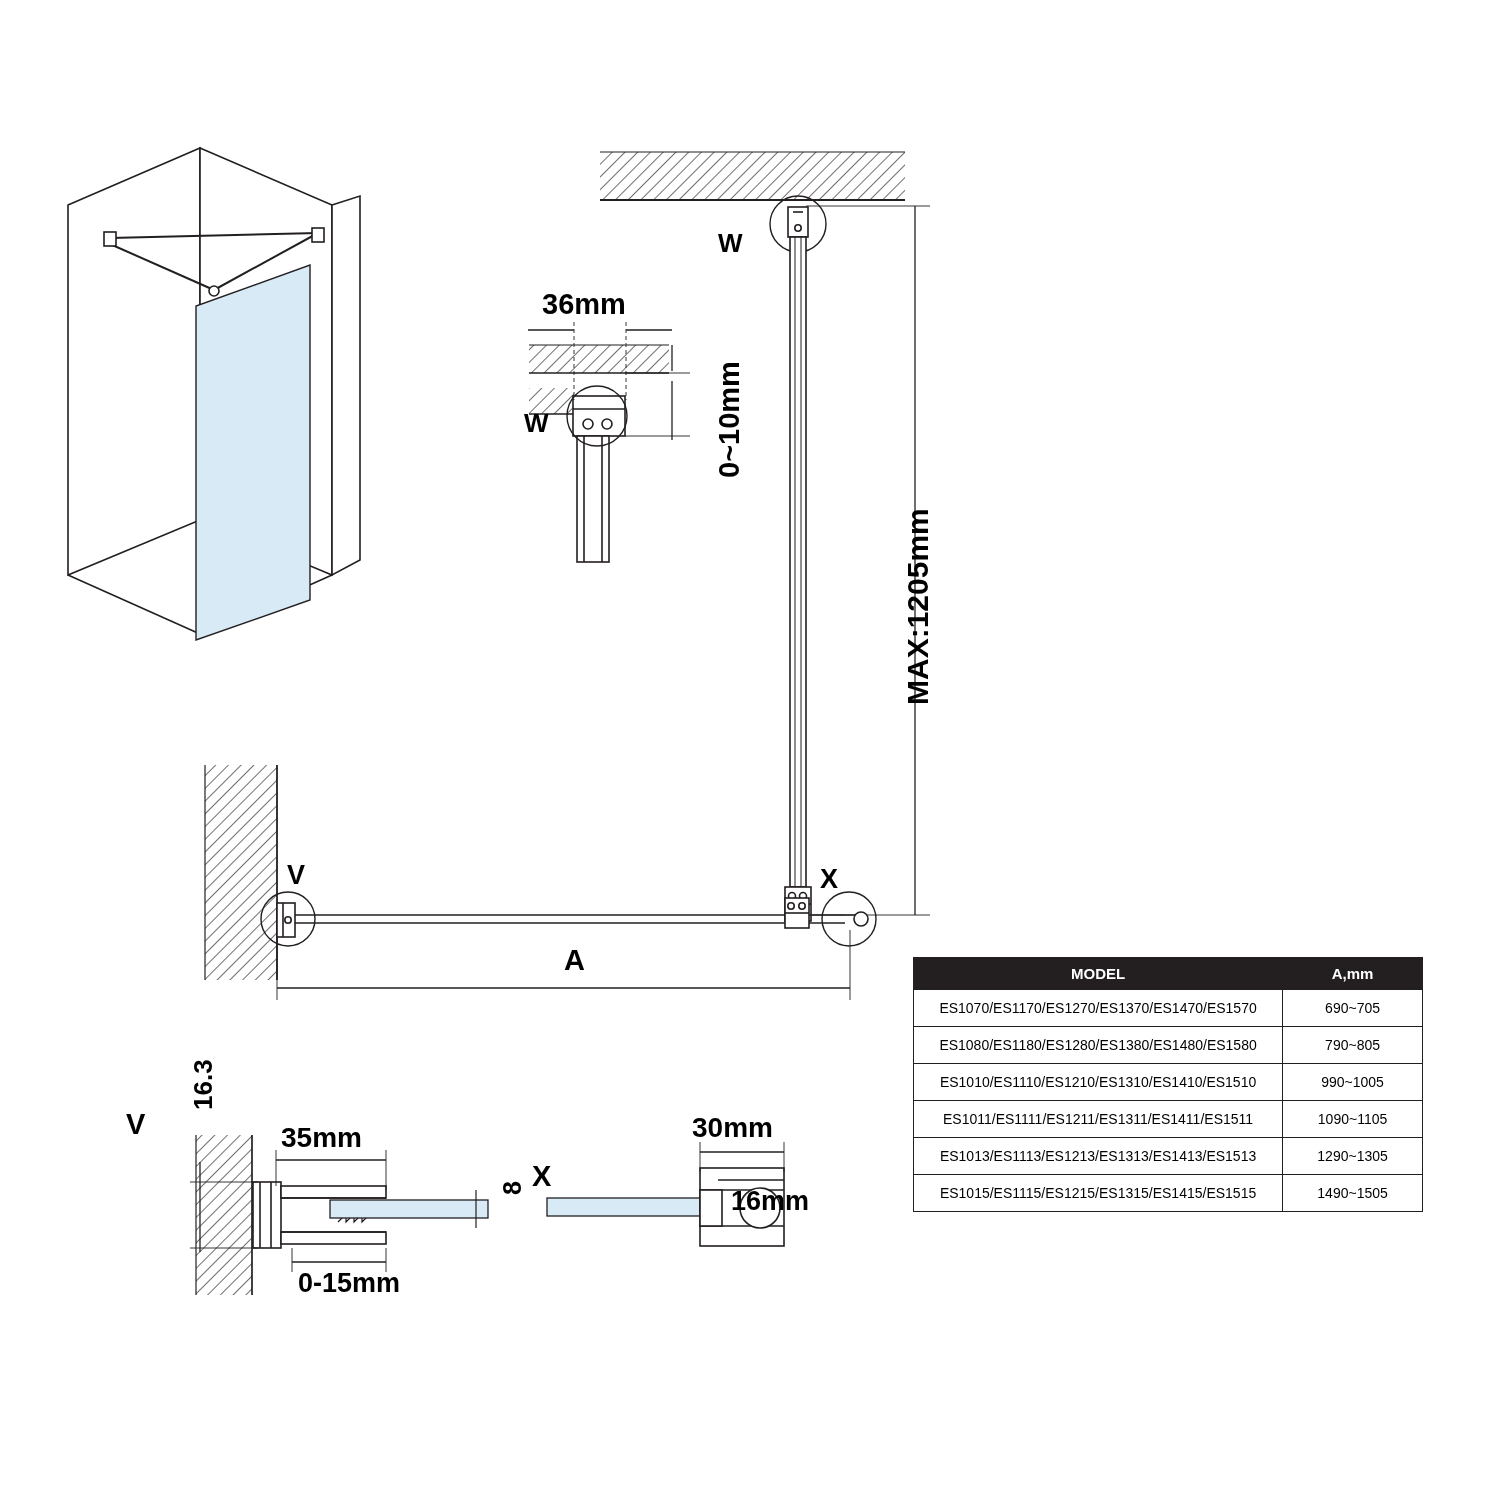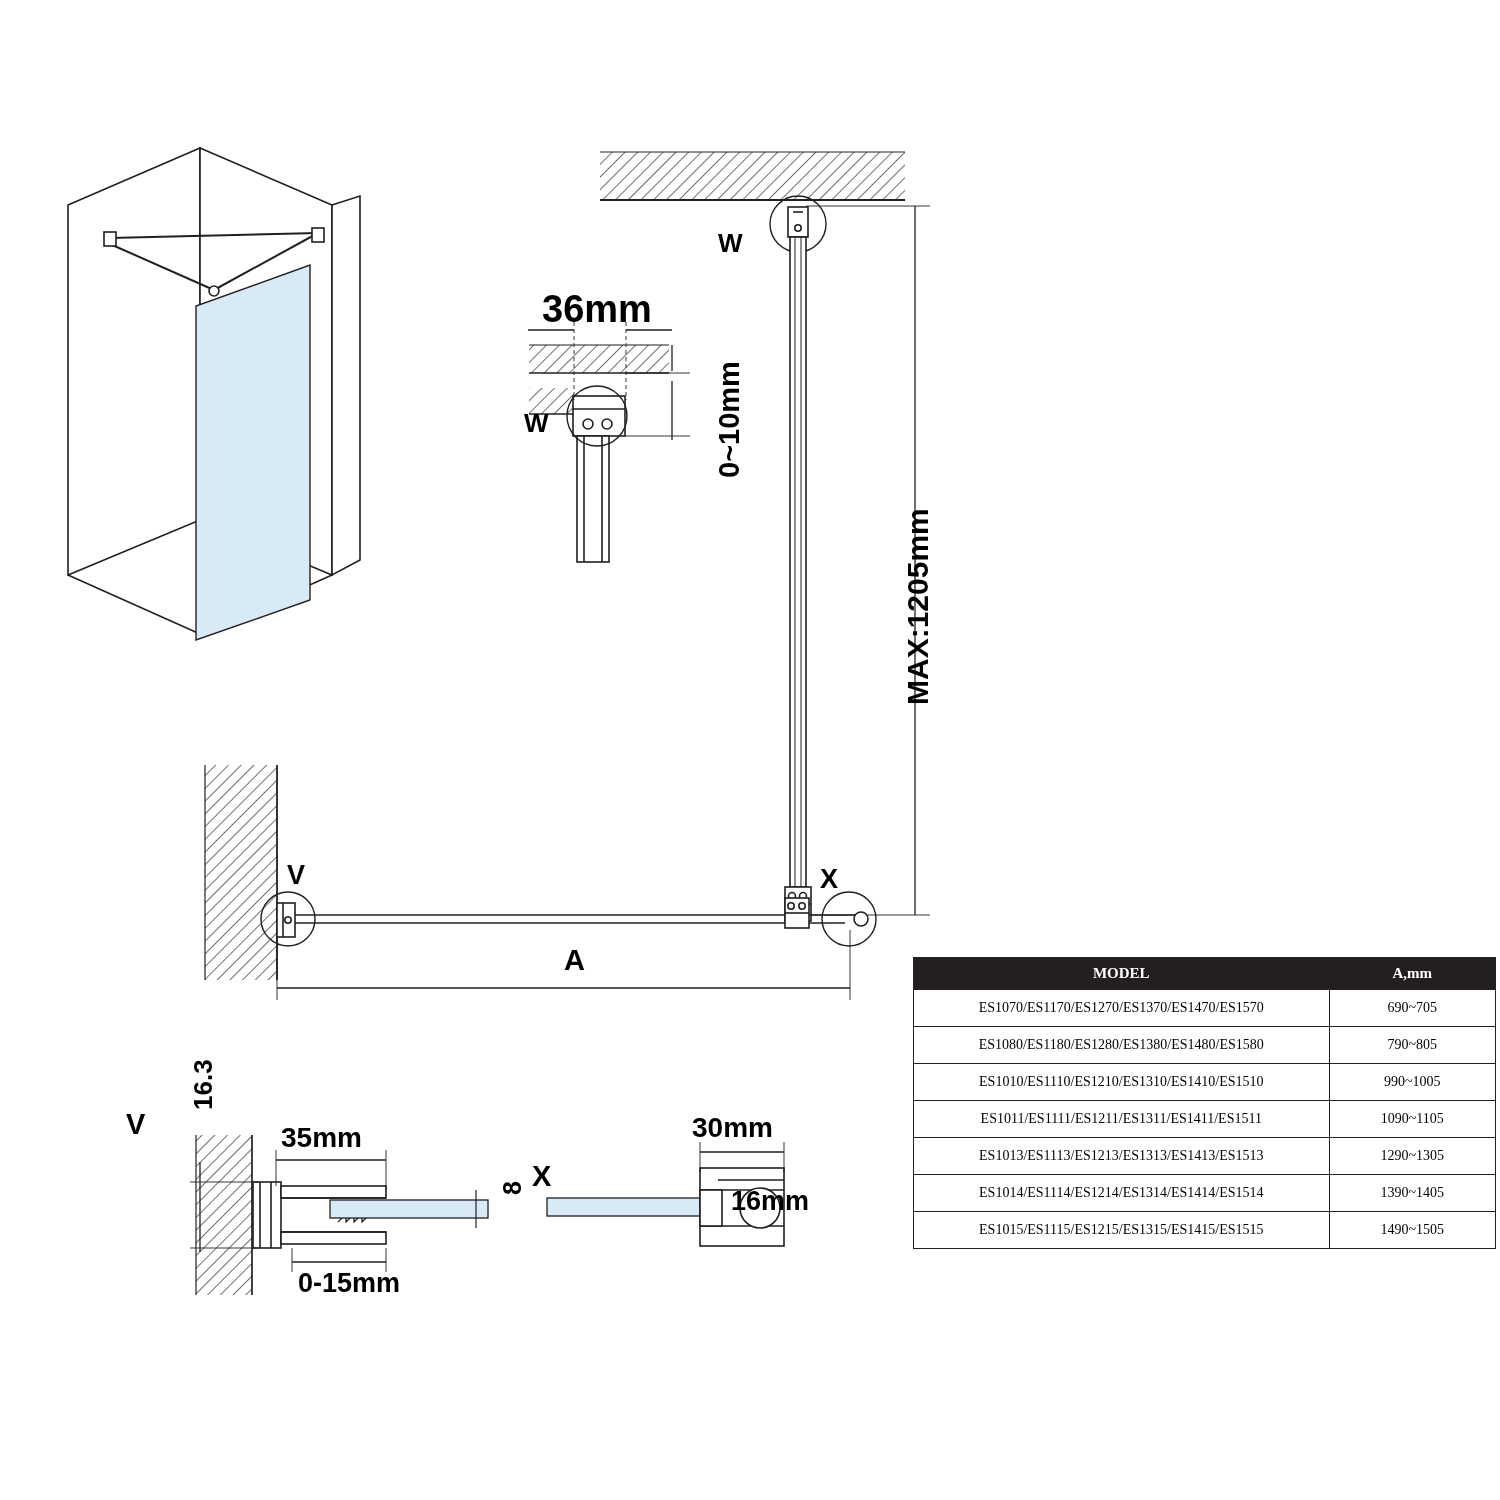--- a/index.html
+++ b/index.html
@@ -2,22 +2,22 @@
 <html><head>
 <meta charset="utf-8">
 <style>
   html,body{margin:0;padding:0;background:#ffffff;}
   body{width:1500px;height:1500px;position:relative;font-family:"Liberation Sans",sans-serif;color:#000;}
   .stage{position:absolute;left:0;top:0;width:1500px;height:1500px;}
   svg{position:absolute;left:0;top:0;width:1500px;height:1500px;}
 
   
   .spec-table{
-    position:absolute; left:913px; top:957px; width:583px;
-    border-collapse:collapse; font-size:14.5px;font-family:Liberation Serif, serif;
+    position:absolute; left:913px; top:957px; width:510px;
+    border-collapse:collapse; font-size:14.5px;
   }
   .spec-table th{
     background:#231f20; color:#fff; font-weight:bold; font-size:15px;
     padding:7px 4px; border:1px solid #231f20; text-align:center;
   }
   .spec-table td{
     border:1px solid #231f20; padding:10px 4px; text-align:center;
     color:#000; font-size:14px; white-space:nowrap;
   }
   .spec-table td.model{ width:368px; }
@@ -205,21 +205,21 @@
 
       <line x1="718" y1="1180" x2="784" y2="1180" stroke-width="1.3" marker-start="arrStart" marker-end="arrEnd"></line>
     </g>
 
   </g>
 </svg>
 
 <div class="lbl b" style="left:718px;top:228px;font-size:26px;">W</div>
 <div class="lbl b" style="left:524px;top:408px;font-size:26px;">W</div>
 
-<div class="lbl b" style="left:542px;top:288px;font-size:38px;">36mm</div>
+<div class="lbl b" style="left:542px;top:288px;font-size:29px;">36mm</div>
 
 <div class="lbl b rot90" style="left:713px;top:478px;font-size:29px;">0~10mm</div>
 
 <div class="lbl b rot90" style="left:901px;top:705px;font-size:30px;">MAX:1205mm</div>
 
 <div class="lbl b" style="left:287px;top:860px;font-size:27px;">V</div>
 <div class="lbl b" style="left:820px;top:864px;font-size:27px;">X</div>
 <div class="lbl b" style="left:564px;top:944px;font-size:29px;">A</div>
 
 <div class="lbl b" style="left:126px;top:1108px;font-size:29px;">V</div>
@@ -254,23 +254,19 @@
     </tr>
     <tr>
       <td class="model">ES1011/ES1111/ES1211/ES1311/ES1411/ES1511</td>
       <td class="dim">1090~1105</td>
     </tr>
     <tr>
       <td class="model">ES1013/ES1113/ES1213/ES1313/ES1413/ES1513</td>
       <td class="dim">1290~1305</td>
     </tr>
     <tr>
-      <td class="model">ES1014/ES1114/ES1214/ES1314/ES1414/ES1514</td>
-      <td class="dim">1390~1405</td>
-    </tr>
-    <tr>
       <td class="model">ES1015/ES1115/ES1215/ES1315/ES1415/ES1515</td>
       <td class="dim">1490~1505</td>
     </tr>
   </tbody>
 </table>
 
 </div>
 
 </body></html>

